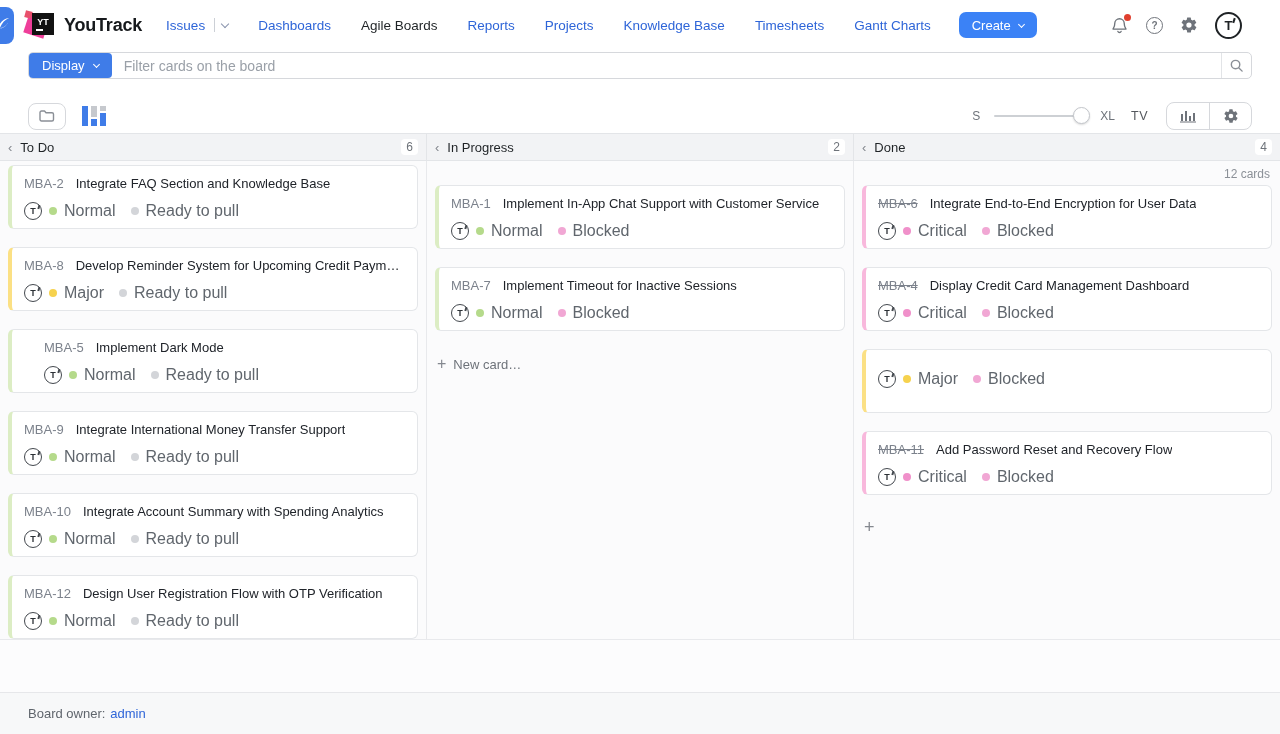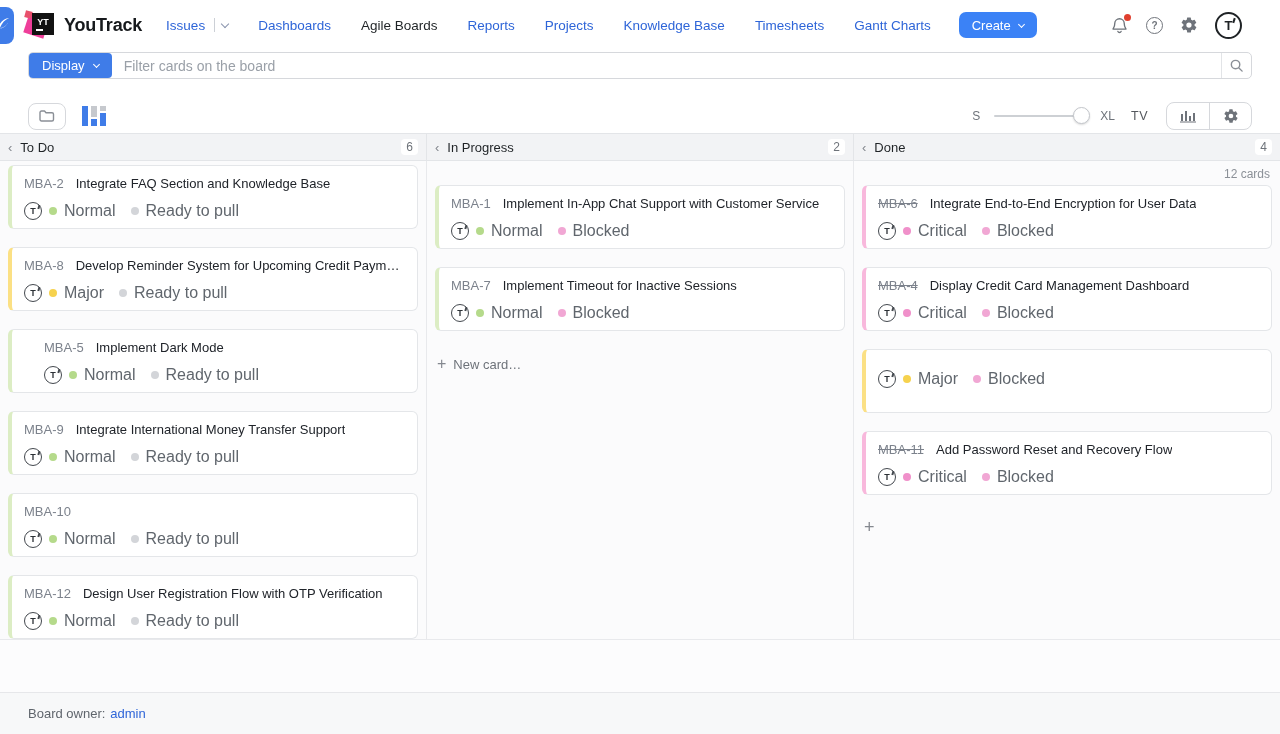--- a/index.html
+++ b/index.html
@@ -289,20 +289,21 @@
             <span class="avatar">T</span>
             <span class="dot" style="background: rgb(181, 218, 139);"></span>
             <span class="meta-label">Normal</span>
             <span class="dot" style="background: rgb(211, 213, 217);"></span>
             <span class="meta-label">Ready to pull</span>
           </div>
         </div>
         <div class="card" style="border-left-color: rgb(220, 237, 196);">
           <div class="card-top">
             <span class="card-id">MBA-10</span>
+            <span class="card-title">Integrate Account Summary with Spending Analytics</span>
           </div>
           <div class="card-meta">
             <span class="avatar">T</span>
             <span class="dot" style="background: rgb(181, 218, 139);"></span>
             <span class="meta-label">Normal</span>
             <span class="dot" style="background: rgb(211, 213, 217);"></span>
             <span class="meta-label">Ready to pull</span>
           </div>
         </div>
         <div class="card" style="border-left-color: rgb(220, 237, 196);">

